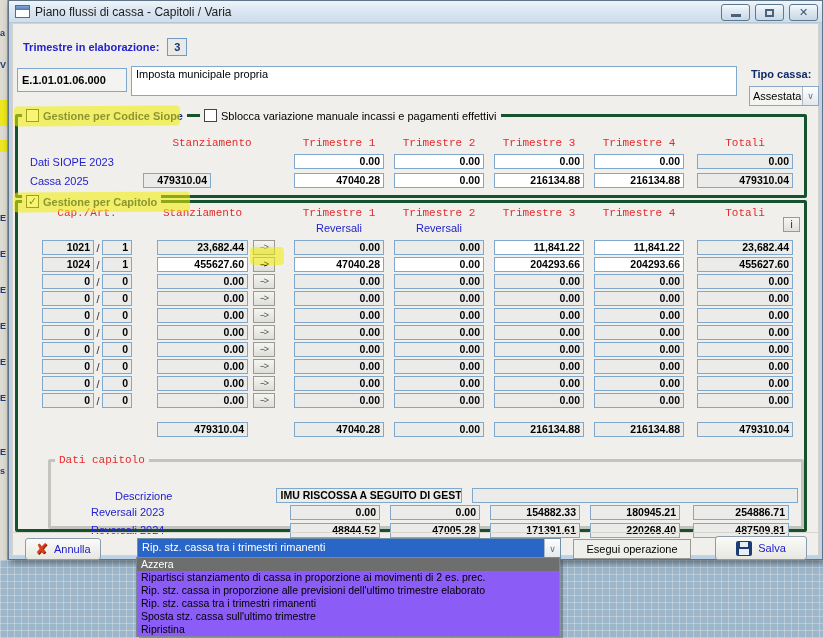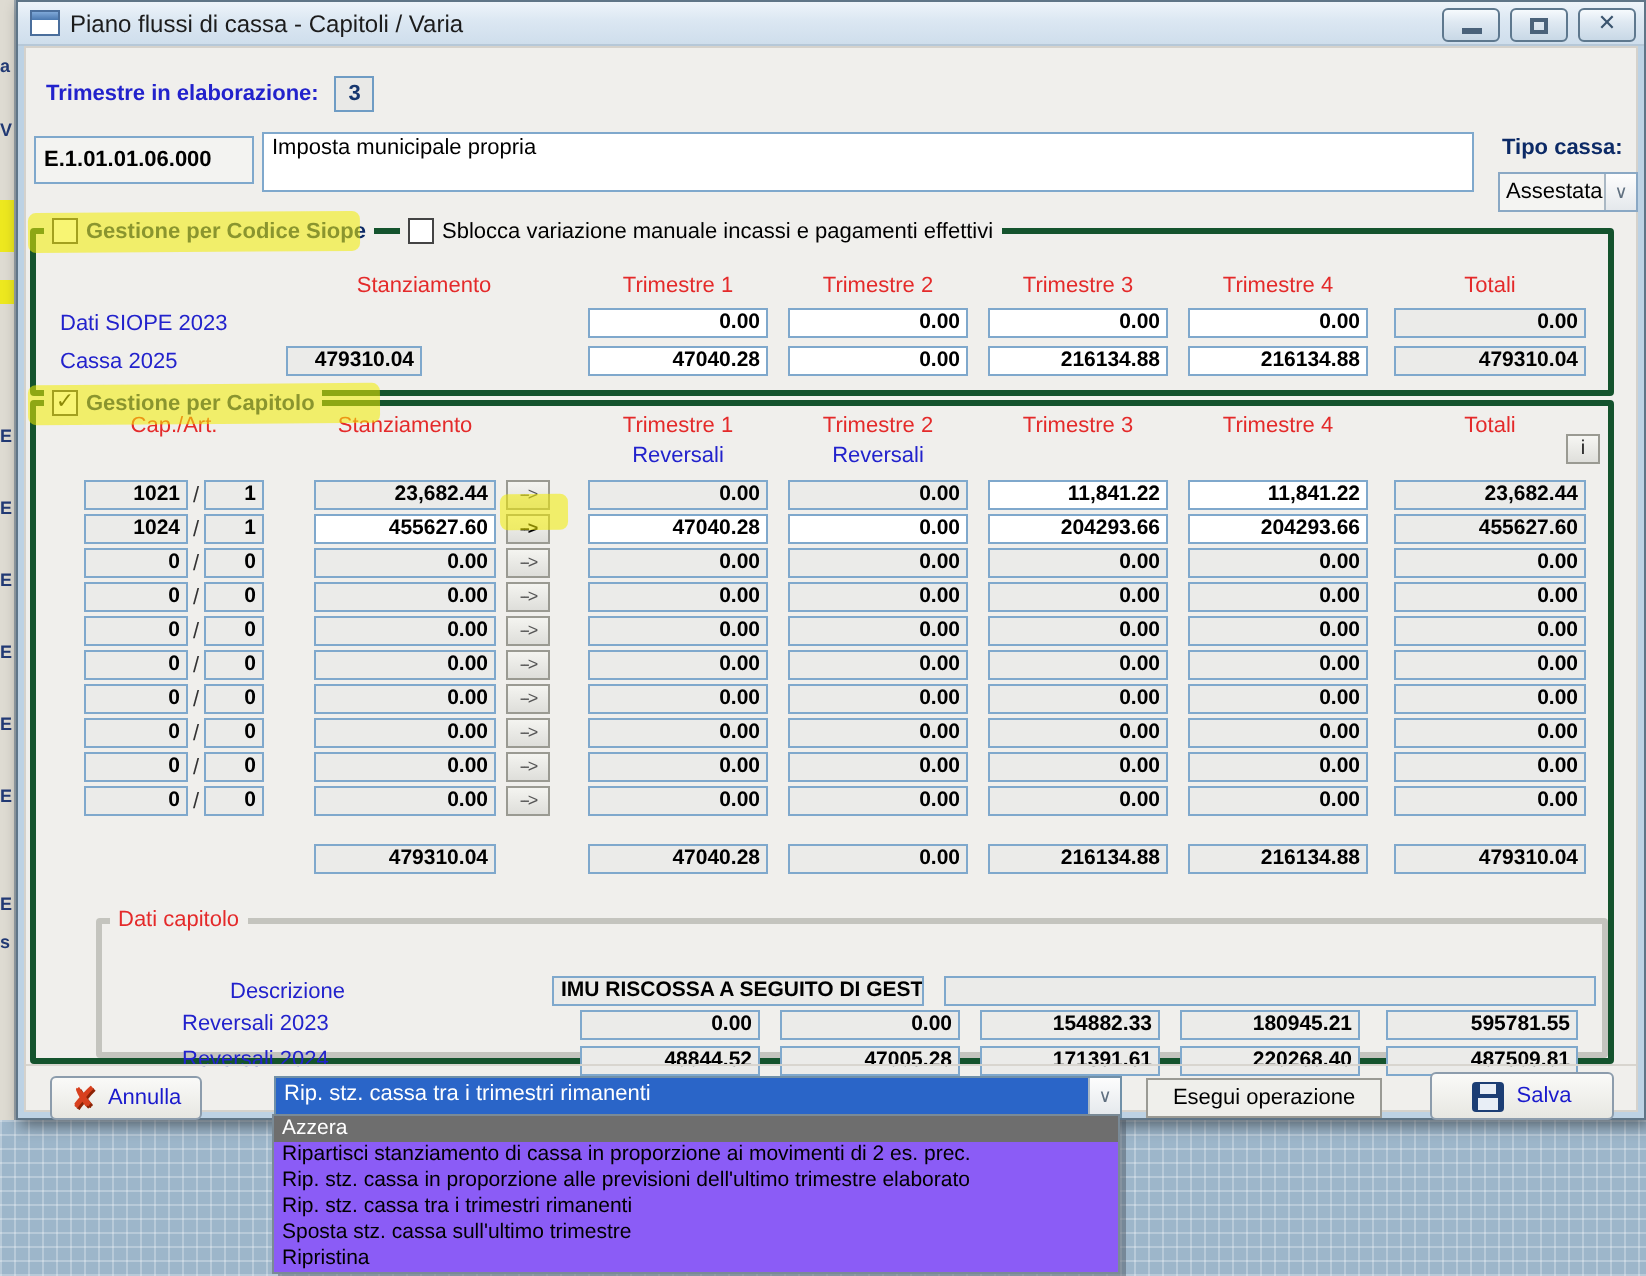--- a/index.html
+++ b/index.html
@@ -36,21 +36,21 @@
     display:flex; align-items:center; justify-content:center;
     font-size:10px; color:#3a546e; font-weight:bold; }
   .glyph-min { width:10px; height:3px; background:#4a627a; margin-top:6px; }
   .glyph-max { width:9px; height:8px; border:2px solid #4a627a; }
   .glyph-close { font-size:11px; line-height:11px; }
 
   .client { position:absolute; left:3px; right:3px; top:22px; bottom:3px;
     background:#f0efec; border:1px solid #d5d2cc; overflow:visible; }
 
   .blue-label { color:#2222cc; font-size:11px; }
-  .red-label  { color:#e42a2a; font-size:11px; }
+  .red-label  { color:#e42a2a; font-size:11px;font-family:Liberation Mono, monospace; }
   .navy-bold  { color:#0c2a66; font-weight:bold; font-size:11px; }
 
   .fld { border:1px solid #7fa8cc; background:#fff; color:#000;
     font-size:10.5px; font-weight:bold; text-align:right;
     height:15px; line-height:13px; padding:0 3px; overflow:hidden; white-space:nowrap; }
   .fld.ro { background:#ebebe9; }
 
   
   .trimestre-row { position:absolute; left:10px; top:14px; display:flex; align-items:center; gap:8px; }
   .trimestre-box { width:20px; height:18px; border:1px solid #6f9cc4; background:#e9e9e7;
@@ -405,21 +405,21 @@
           <span class="fld ro" style="margin-left:10px;width:326px"></span>
         </div>
         <div>
 
         <div class="rev-grid">
             <span class="blue-label r-label">Reversali 2023</span>
             <span class="fld ro r-t1">0.00</span>
             <span class="fld ro r-t2">0.00</span>
             <span class="fld ro r-t3">154882.33</span>
             <span class="fld ro r-t4">180945.21</span>
-            <span class="fld ro r-tot">595781.55</span>
+            <span class="fld ro r-tot">254886.71</span>
           </div>
             <div class="rev-grid">
             <span class="blue-label r-label">Reversali 2024</span>
             <span class="fld ro r-t1">48844.52</span>
             <span class="fld ro r-t2">47005.28</span>
             <span class="fld ro r-t3">171391.61</span>
             <span class="fld ro r-t4">220268.40</span>
             <span class="fld ro r-tot">487509.81</span>
           </div>
           </div>

